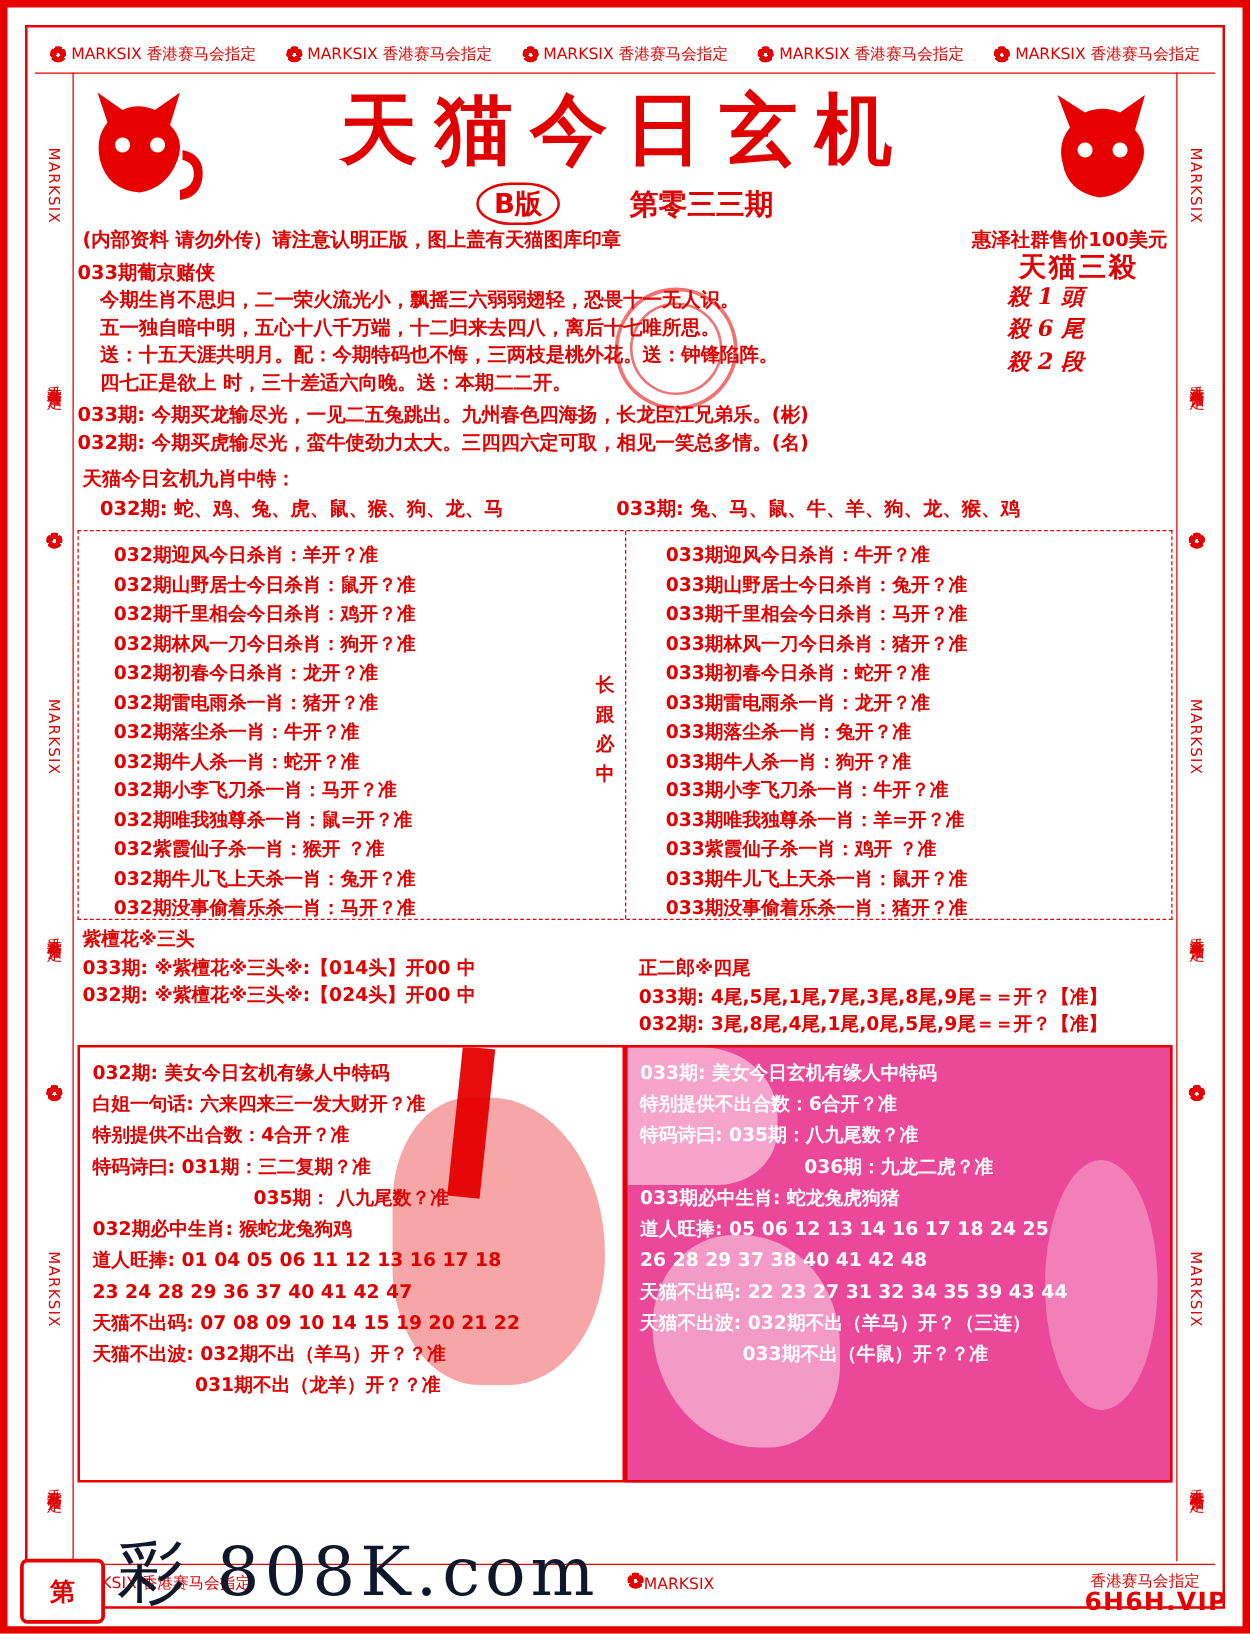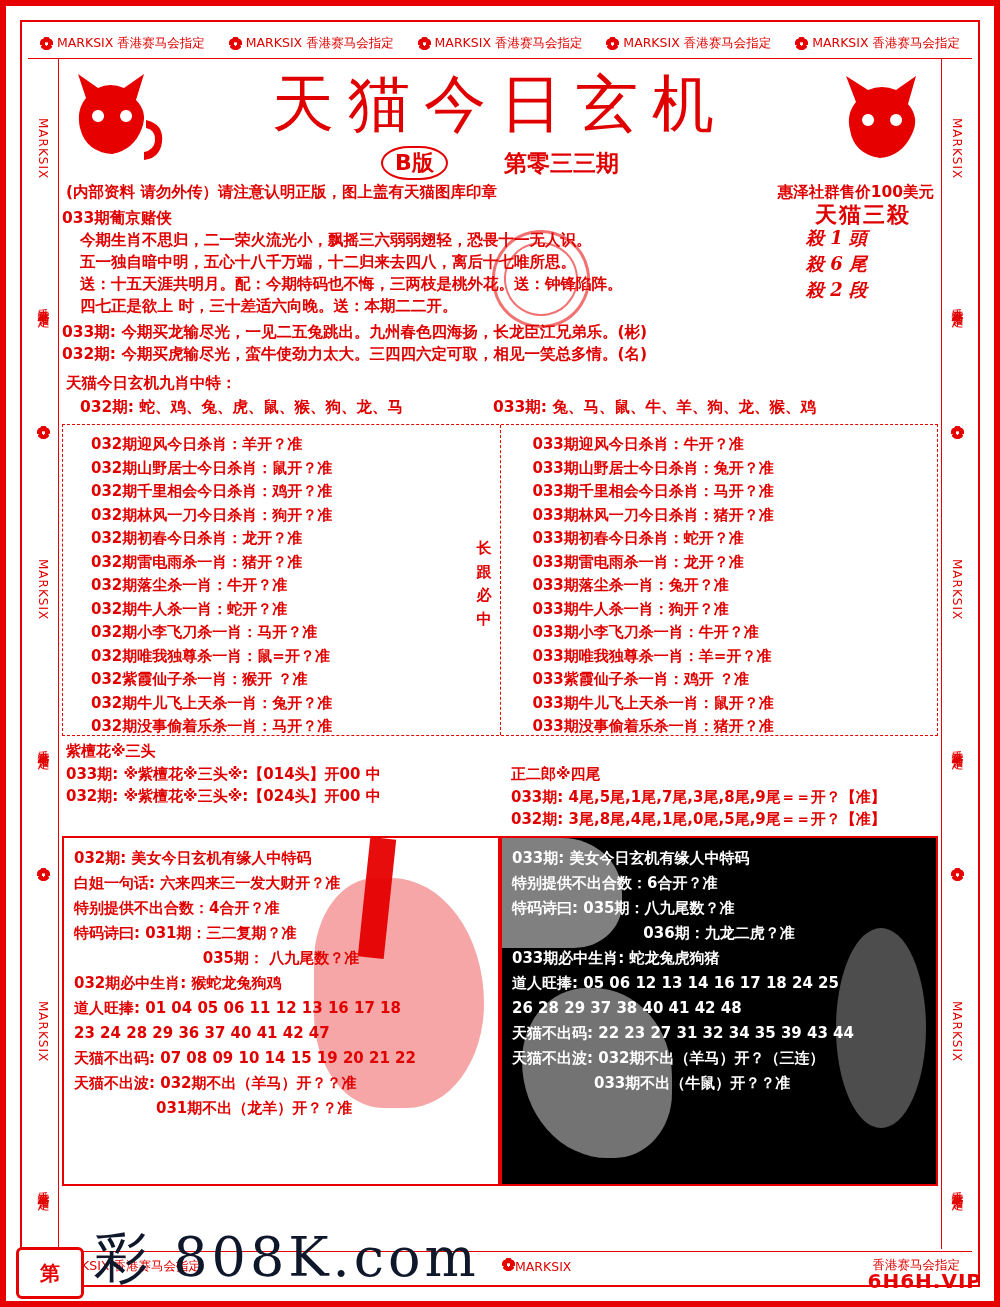--- a/index.html
+++ b/index.html
@@ -67,21 +67,21 @@
     position:absolute;left:56px;right:56px;top:56px;bottom:52px;
   }
   
   .masthead{position:relative;height:118px;}
   .cat-left,.cat-right{position:absolute;top:6px;width:100px;height:96px;}
   .cat-left{left:6px;}
   .cat-right{right:6px;}
   .title-main{
     position:absolute;left:110px;right:110px;top:2px;text-align:center;
     font-family:"DejaVu Serif","Liberation Serif",serif;
-    font-weight:normal;font-size:62px;letter-spacing:14px;line-height:80px;
+    font-weight:bold;font-size:62px;letter-spacing:14px;line-height:80px;
     white-space:nowrap;
   }
   .subrow{
     position:absolute;left:110px;right:110px;top:84px;
     display:flex;align-items:center;justify-content:center;gap:56px;
     font-size:23px;font-weight:bold;
   }
   .bver{
     border:2px solid #e60000;border-radius:50%/60%;
     padding:0px 12px;font-size:22px;font-weight:bold;
@@ -126,21 +126,21 @@
   .zt .c.left{padding-left:4px;}
   .zt .c.right{padding-left:18px;margin-top:23px;}
   .zt .hd{margin-bottom:2px;}
   .zt .ln{line-height:22px;white-space:nowrap;}
   
   .boxes{margin-top:6px;display:flex;height:350px;}
   .box{
     flex:1;border:2px solid #e60000;padding:8px 10px;box-sizing:border-box;
     font-size:15px;font-weight:bold;line-height:25px;position:relative;overflow:hidden;
   }
-  .box.right{background:#000000;color:#ffffff;}
+  .box.right{background:#ec4899;color:#ffffff;}
   .box .ln{white-space:nowrap;position:relative;z-index:2;}
   .box .ctr{text-align:center;}
   .smear{position:absolute;z-index:1;background:#e60000;opacity:.95;}
   .box.right .smear{background:#ffffff;opacity:.9;}
   
   .wm{
     position:absolute;left:0;right:0;bottom:0;height:72px;
   }
   .wm .big{
     position:absolute;left:10px;bottom:6px;

